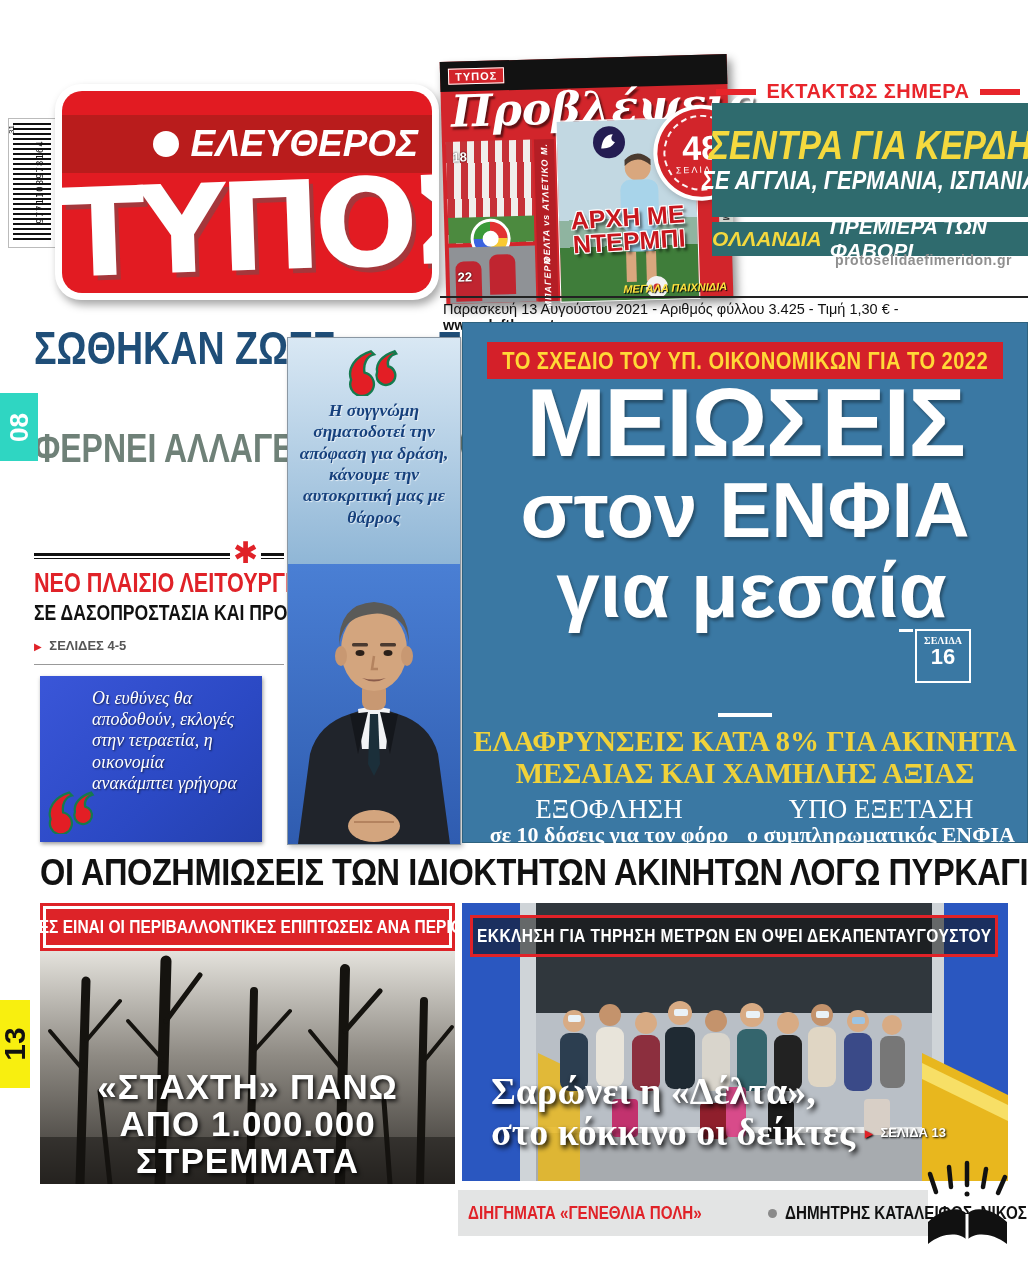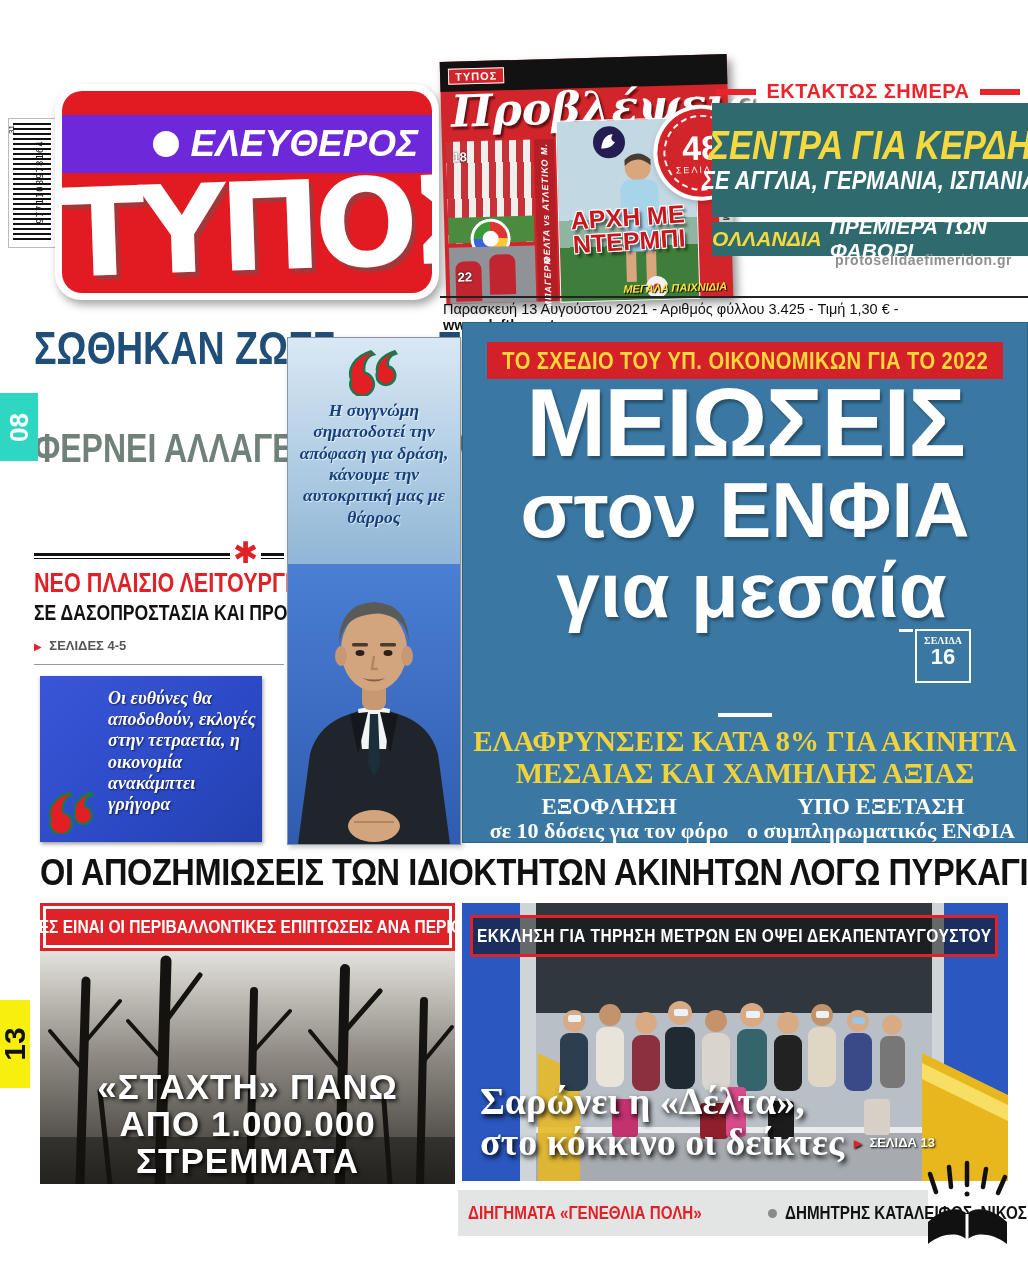--- a/index.html
+++ b/index.html
@@ -12,21 +12,21 @@
   
   .barcode{left:8px;top:118px;width:58px;height:128px;background:#fff;border:1px solid #bbb;}
   .barcode .bars{position:absolute;left:4px;top:4px;right:16px;bottom:4px;
     background:repeating-linear-gradient(180deg,#111 0 2px,#fff 2px 5px);}
   .barcode .num{position:absolute;right:-14px;top:58px;font-size:9px;letter-spacing:1px;
     transform:rotate(-90deg);font-family:"DejaVu Sans Mono",monospace;color:#111;}
   .barcode .side{position:absolute;left:-2px;top:6px;font-size:8px;transform:rotate(-90deg);color:#111;}
   .logo{left:55px;top:84px;width:384px;height:216px;background:#fff;border-radius:26px;
         box-shadow:3px 5px 9px rgba(0,0,0,.35);padding:7px;box-sizing:border-box;}
   .logo-in{position:relative;width:100%;height:100%;background:#e21b22;border-radius:20px;overflow:hidden;}
-  .logo-band{position:absolute;left:0;right:0;top:24px;height:58px;background:#6d28d9;
+  .logo-band{position:absolute;left:0;right:0;top:24px;height:58px;background:#b91c1c;
     display:flex;align-items:center;justify-content:flex-end;padding-right:14px;box-sizing:border-box;}
   .logo-dot{width:26px;height:26px;border-radius:50%;background:#fff;margin-right:12px;}
   .logo-band span{color:#fff;font-style:italic;font-weight:bold;font-size:37px;letter-spacing:0px;}
   .logo-typos{position:absolute;left:0;right:0;top:66px;text-align:center;color:#fff;
     font-family:"DejaVu Sans",sans-serif;font-weight:800;font-size:122px;letter-spacing:-7px;
     transform:rotate(-2deg);text-shadow:4px 5px 0 rgba(90,90,90,.45);}
 
   
   .suppl{left:443px;top:58px;width:287px;height:242px;background:#d2252b;transform:rotate(-1.6deg);
     box-shadow:4px 6px 10px rgba(0,0,0,.45);}
@@ -91,22 +91,22 @@
   .dblrule{left:34px;top:553px;width:250px;border-top:3px solid #111;}
   .dblrule .r2{margin-top:2px;height:1px;background:#111;}
   .aster{left:230px;top:538px;color:#e02228;font-size:30px;background:#fff;padding:0 3px;line-height:1;}
   .substory-red{left:34px;top:568px;color:#e02228;font-weight:900;font-size:27px;}
   .substory-black{left:34px;top:600px;color:#111;font-weight:900;font-size:22px;}
   .substory-pages{left:34px;top:638px;color:#555;font-weight:bold;font-size:13px;}
   .tri{color:#e02228;font-size:10px;margin-right:4px;}
   .thinrule{left:34px;top:664px;width:250px;height:1px;background:#999;}
   .bluebox{left:40px;top:676px;width:222px;height:166px;
     background:linear-gradient(135deg,#3a56d8,#2b49c4 60%,#2440ae);box-shadow:1px 2px 4px rgba(0,0,0,.4);}
-  .bluebox .txt{position:absolute;left:68px;top:12px;width:152px;color:#fff;
-    font-family:"Liberation Serif","DejaVu Serif",serif;font-style:italic;font-weight:bold;font-size:18px;line-height:1.18;
+  .bluebox .txt{position:absolute;left:52px;top:12px;width:152px;color:#fff;
+    font-family:"Liberation Serif","DejaVu Serif",serif;font-style:italic;font-weight:normal;font-size:18px;line-height:1.18;
     text-shadow:1px 1px 2px rgba(0,0,0,.6);}
   .bluebox .qico{position:absolute;left:4px;bottom:8px;width:56px;height:46px;}
 
   
   .mpanel{left:287px;top:337px;width:172px;height:506px;background:linear-gradient(180deg,#d9e8f4,#8fb6d6 45%);
     border:1px solid #8a97a3;box-shadow:2px 2px 5px rgba(0,0,0,.25);}
   .mpanel .qico{position:absolute;left:56px;top:8px;width:60px;height:50px;}
   .mpanel .qtxt{position:absolute;left:10px;top:62px;width:152px;text-align:center;color:#16407c;
     font-family:"Liberation Serif","DejaVu Serif",serif;font-style:italic;font-weight:bold;font-size:17.5px;line-height:1.22;
     text-shadow:1px 1px 1px rgba(255,255,255,.7);}
@@ -126,21 +126,21 @@
   .pagebadge{position:absolute;right:56px;top:306px;width:52px;height:50px;border:2px solid #fff;
     text-align:center;color:#fff;}
   .pagebadge .pl{font-size:10px;font-weight:bold;margin-top:4px;font-family:Liberation Serif, serif;}
   .pagebadge .pn{font-size:22px;font-weight:900;line-height:1;}
   .pagebadge .tick{position:absolute;left:-18px;top:-2px;width:14px;height:3px;background:#fff;}
   .mdivider{position:absolute;left:50%;top:390px;width:54px;height:4px;background:#fff;transform:translateX(-50%);}
   .deck{position:absolute;left:0;right:0;top:402px;text-align:center;color:#f0d23a;
     font-family:"Liberation Serif","DejaVu Serif",serif;font-weight:bold;font-size:29px;line-height:1.12;}
   .facts{position:absolute;left:10px;right:10px;top:472px;display:flex;}
   .fact{flex:1;text-align:center;color:#fff;font-family:"Liberation Serif","DejaVu Serif",serif;}
-  .fact .ft{font-weight:bold;font-size:23px;line-height:1.05;}
+  .fact .ft{font-weight:normal;font-size:27px;line-height:1.05;}
   .fact .fb{font-weight:bold;font-size:22px;line-height:1.12;}
 
   
   .strip{left:40px;top:852px;width:970px;white-space:nowrap;}
   .strip .h{display:inline-block;transform:scaleX(.88);transform-origin:0 50%;
     color:#111;font-weight:900;font-size:37px;letter-spacing:-.5px;}
 
   
   .firelabel{left:40px;top:903px;width:415px;height:48px;background:#dd2328;box-sizing:border-box;
     border:3px solid #dd2328;box-shadow:inset 0 0 0 3px #fff;display:flex;align-items:center;justify-content:center;}
@@ -148,23 +148,23 @@
   .fire{left:40px;top:951px;width:415px;height:233px;overflow:hidden;}
   .fire-head{position:absolute;left:0;right:0;top:118px;text-align:center;color:#fff;
     font-family:Liberation Sans, sans-serif;font-weight:bold;font-size:35px;line-height:1.05;
     letter-spacing:1px;text-shadow:2px 2px 4px rgba(0,0,0,.9);}
 
   
   .covid{left:462px;top:903px;width:546px;height:278px;overflow:hidden;}
   .covidlabel{position:absolute;left:8px;top:12px;right:10px;height:36px;background:rgba(15,15,15,.55);
     border:3px solid #e02228;display:flex;align-items:center;justify-content:center;}
   .covidlabel span{color:#fff;font-weight:900;font-size:18.5px;letter-spacing:.5px;}
-  .covid-head{position:absolute;left:18px;top:168px;color:#fff;
+  .covid-head{position:absolute;left:29px;top:168px;color:#fff;
     font-family:"Liberation Serif","DejaVu Serif",serif;font-weight:bold;font-size:38px;line-height:1.08;
-    text-shadow:2px 3px 5px rgba(0,0,0,.95);margin-top:10px;}
+    text-shadow:2px 3px 5px rgba(0,0,0,.95);}
   .covid-pages{color:#fff;font-family:"Liberation Sans",sans-serif;font-weight:bold;font-size:13px;
     text-shadow:1px 1px 2px #000;margin-left:10px;vertical-align:8px;}
 
   
   .footer{left:458px;top:1190px;width:470px;height:46px;background:#e3e4e4;display:flex;align-items:center;
     padding:0 10px;box-sizing:border-box;gap:8px;white-space:nowrap;}
   .footer .red{color:#e02228;font-weight:900;font-size:19px;}
   .footer .dot{width:9px;height:9px;border-radius:50%;background:#8a8a8a;flex:0 0 auto;}
   .footer .nm{color:#111;font-weight:900;font-size:19px;}
   .bookicon{left:920px;top:1158px;width:95px;height:105px;}

